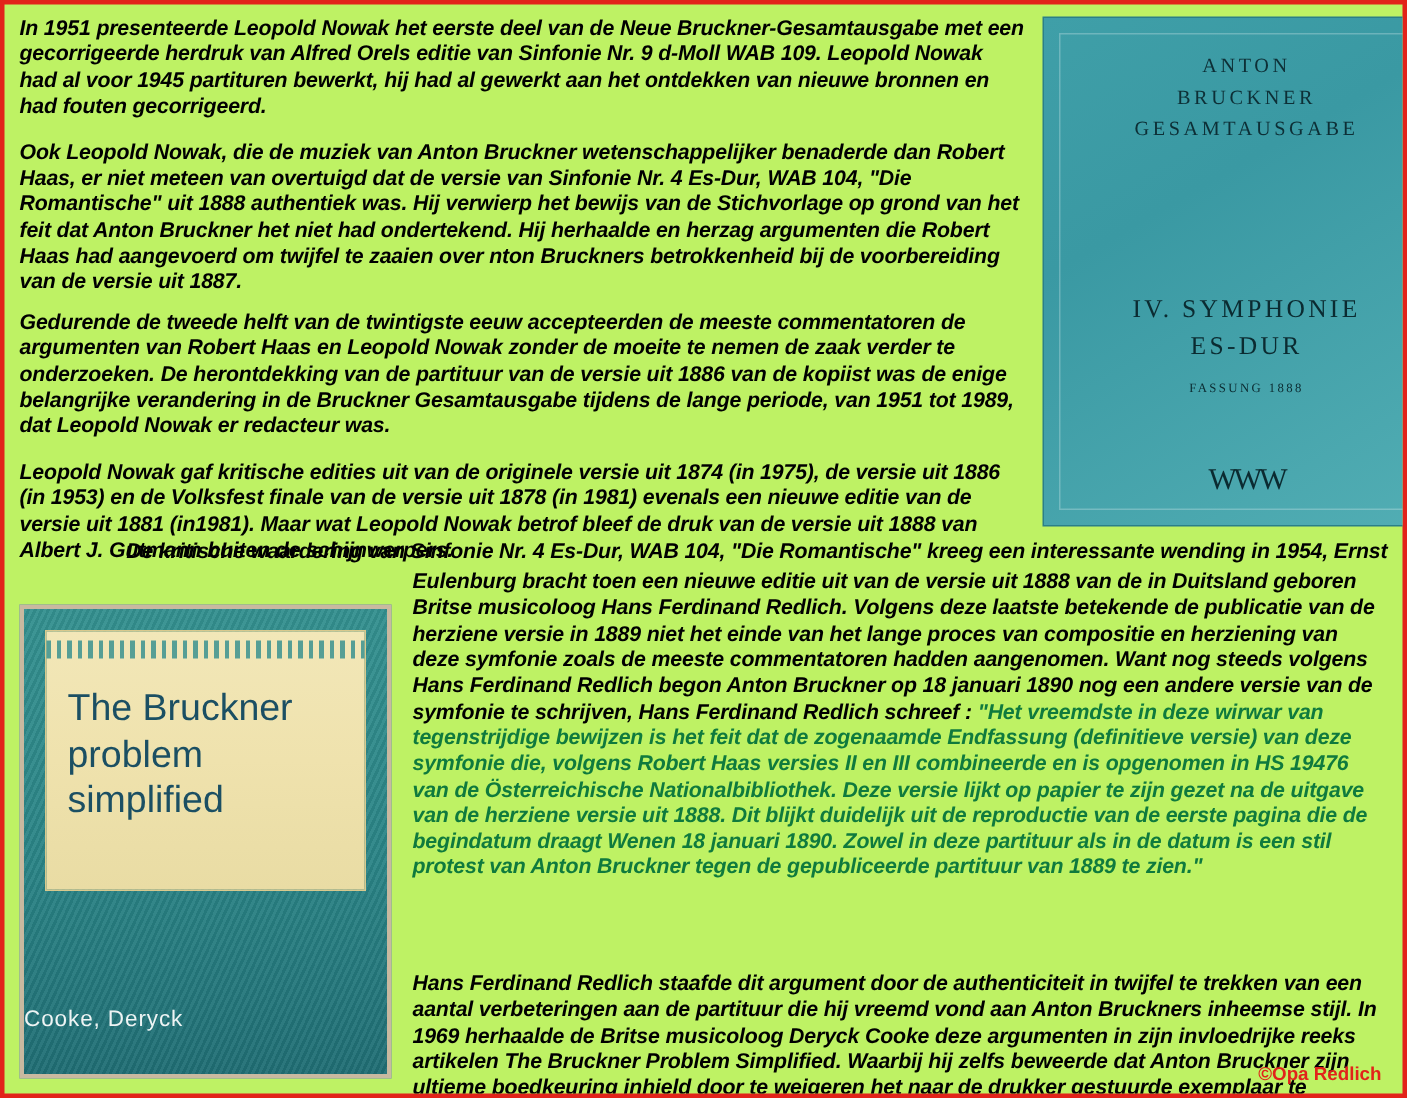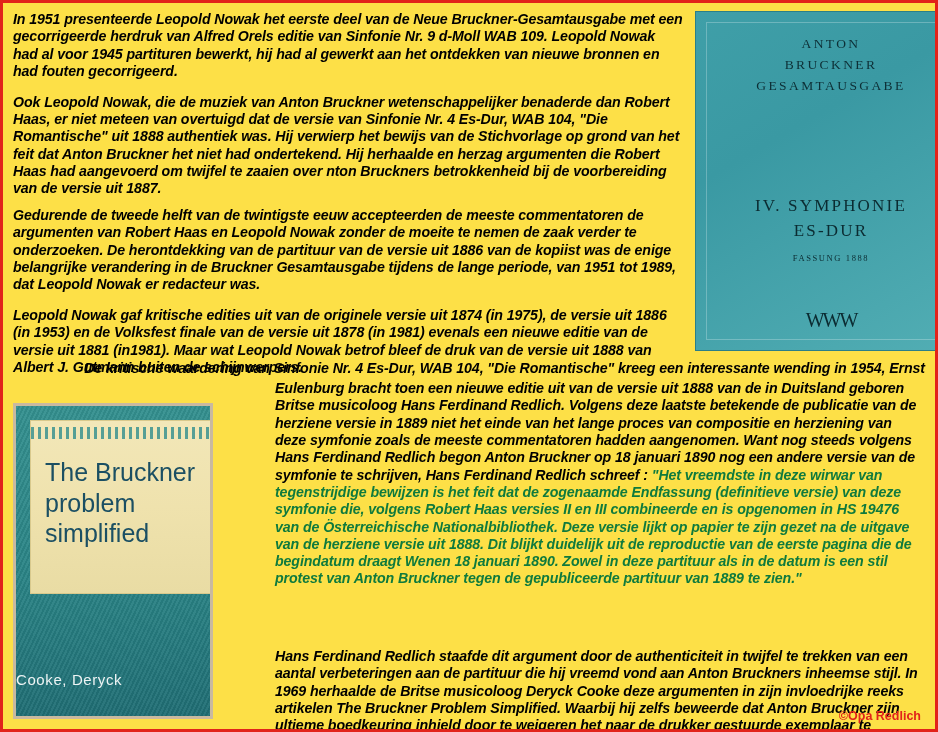--- a/index.html
+++ b/index.html
@@ -9,21 +9,21 @@
   }
   body {
     font-family: "Liberation Sans", sans-serif;
   }
   #page {
     position: relative;
     width: 938px;
     height: 732px;
     box-sizing: border-box;
     border: 3px solid #e2231a;
-    background: #fde047;
+    background: #bef264;
     overflow: hidden;
   }
   .text-block {
     position: absolute;
     font-style: italic;
     font-weight: bold;
     color: #000000;
     line-height: 1.22;
     letter-spacing: -0.1px;
   }
@@ -120,21 +120,21 @@
     font-size: 7px;
     letter-spacing: 0.6px;
     line-height: 1.5;
     color: #0b2b31;
   }
   
   #cover-bruckner-problem {
     position: absolute;
     left: 10px;
     top: 400px;
-    width: 200px;
+    width: 248px;
     height: 316px;
     background: #2f8d8d;
     border: 3px solid #c9b9a0;
     box-sizing: border-box;
     overflow: hidden;
   }
   #cover-bruckner-problem .texture {
     position: absolute;
     inset: 0;
     background:

